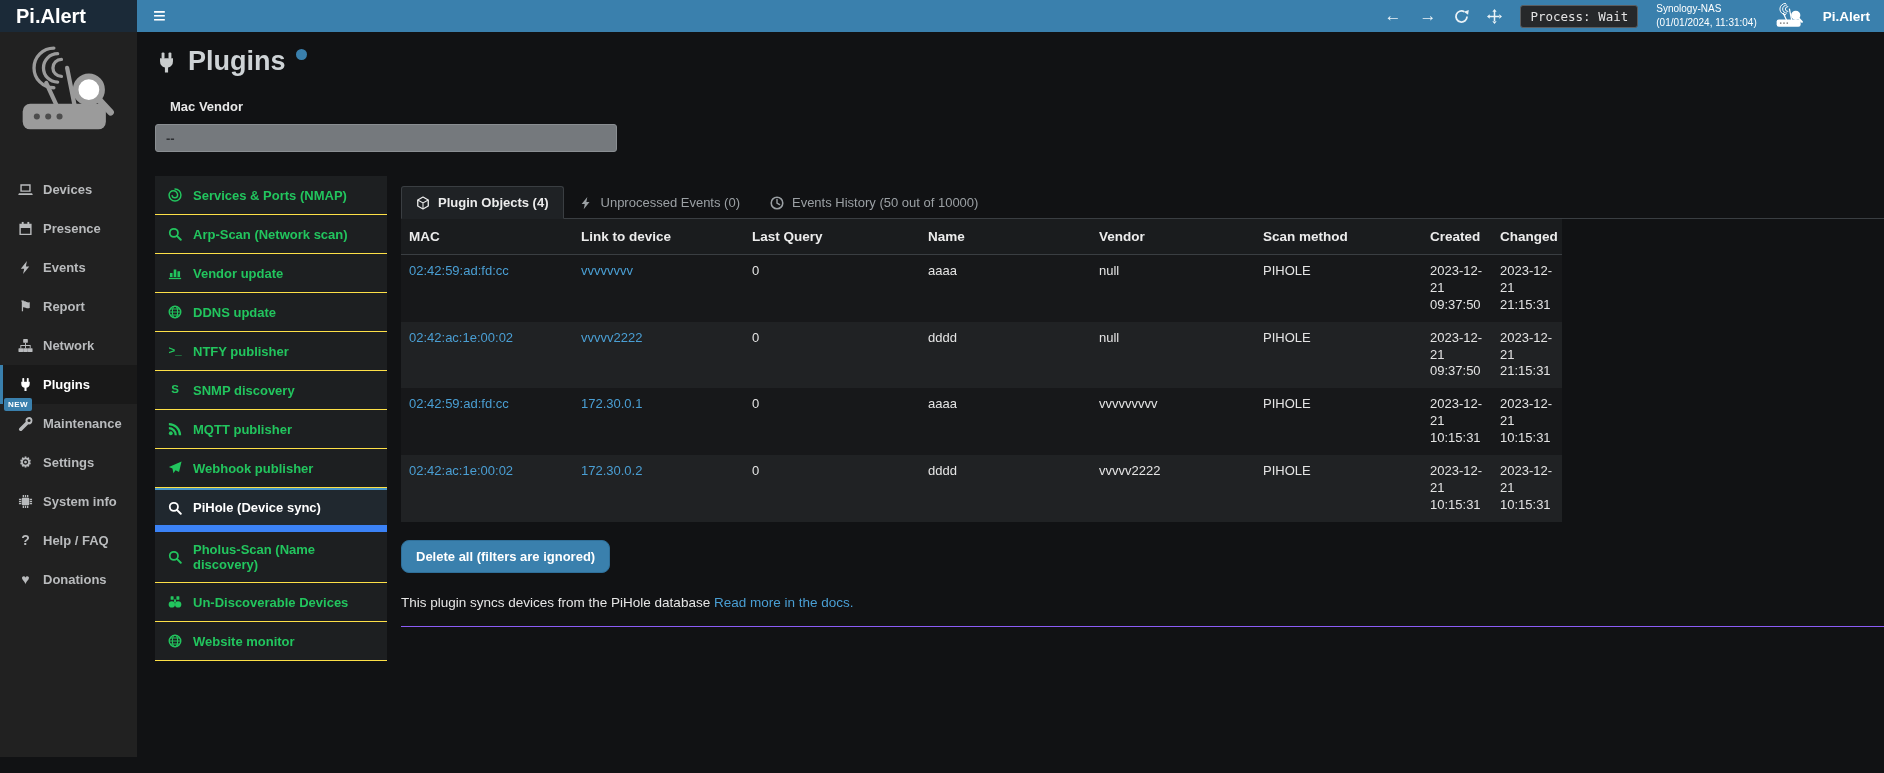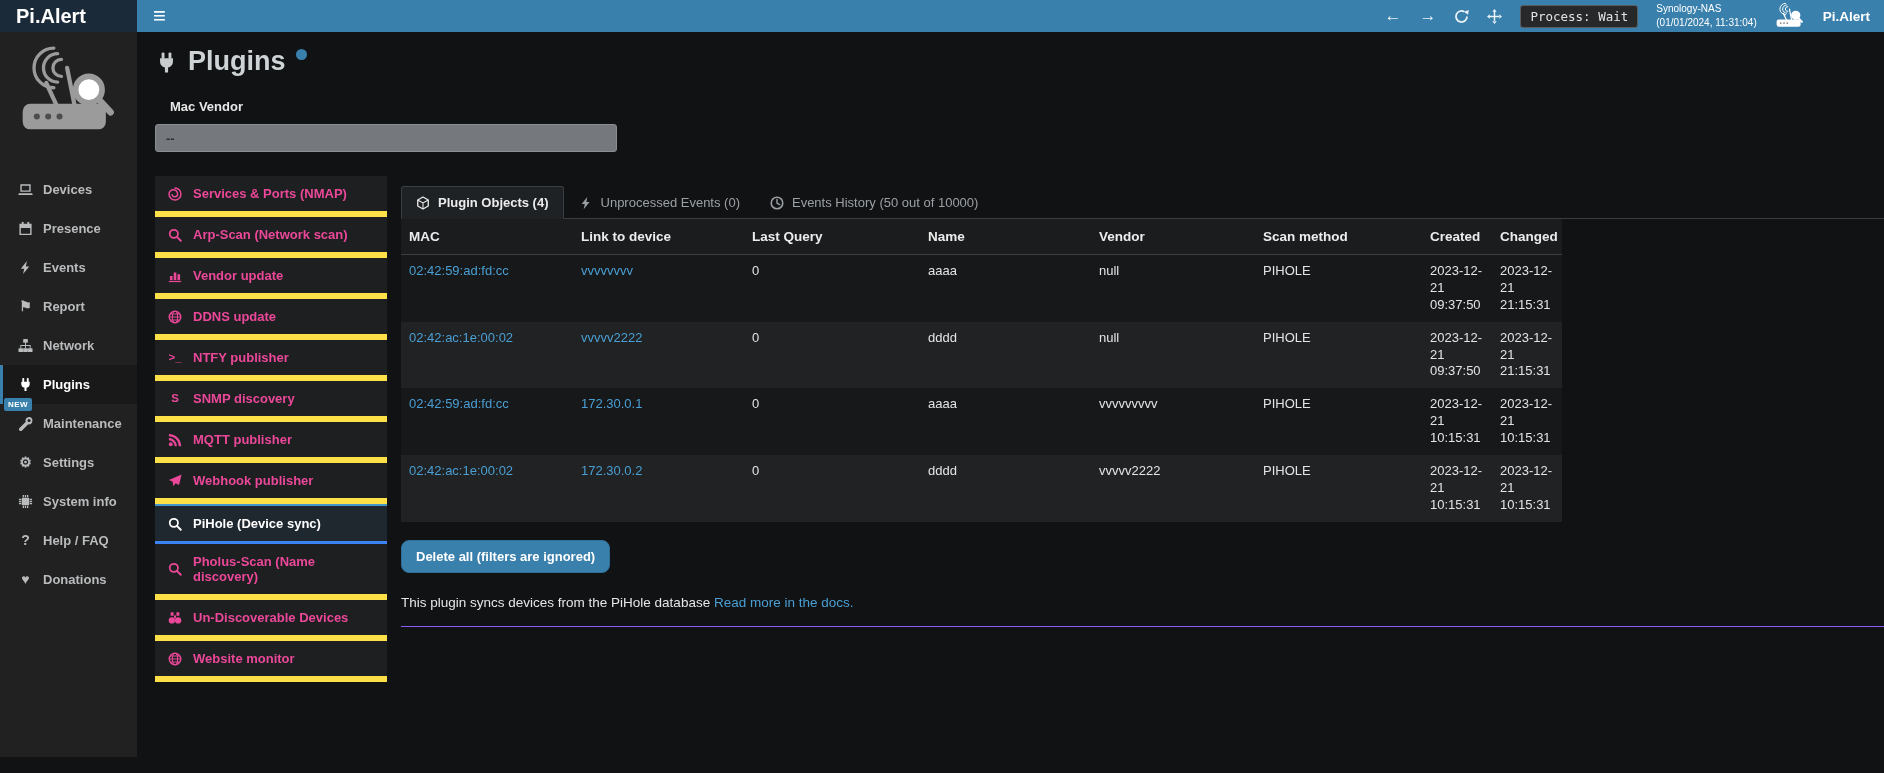--- a/index.html
+++ b/index.html
@@ -41,22 +41,22 @@
   .pt-icon svg{width:23px;height:23px}
   .title-badge{width:11px;height:11px;background:#3a80ad;border-radius:50%;display:inline-block;margin-top:3px;cursor:pointer}
   .mac-filter{margin-top:22px}
   .filter-label{font-size:13px;font-weight:bold;color:#e8e8e8;margin-left:15px}
   .filter-input{display:block;margin-top:10px;width:462px;height:28px;background:#75797d;border:1px solid #8a8e92;border-radius:3px;color:#2e3134;font-size:13px;font-weight:bold;padding:0 10px;font-family:"Liberation Sans",sans-serif}
 
   .content-row{display:flex;gap:14px;margin-top:24px;align-items:flex-start}
 
   
   .plugin-nav{width:232px;flex:none}
-  .pn-item{display:flex;align-items:center;gap:10px;background:#1d1f21;border-bottom:6px solid #fde047;padding:10px 12px;min-height:39px;color:#ec4899;font-size:13px;font-weight:bold;cursor:pointer}
-  .pn-item.active{background:#20282f;color:#fff;border-top:2px solid #4596c8;border-bottom:3px solid #3b82f6}
+  .pn-item{display:flex;align-items:center;gap:10px;background:#1d1f21;border-bottom:1px solid #fde047;padding:10px 12px;min-height:39px;color:#22c55e;font-size:13px;font-weight:bold;cursor:pointer}
+  .pn-item.active{background:#20282f;color:#fff;border-top:2px solid #4596c8;border-bottom:7px solid #3b82f6}
   .pn-icon{width:16px;flex:none;display:flex;justify-content:center;align-items:center;font-size:11.5px;line-height:1;font-weight:bold}
   .pn-icon svg{width:14px;height:14px}
 
   
   .plugin-content{flex:1;min-width:0;margin-top:10px;border-bottom:1px solid #8b5cf6;padding-bottom:16px}
   .tab-bar{display:flex;border-bottom:1px solid #3a3e42}
   .tab{display:flex;align-items:center;gap:8px;padding:8px 14px;font-size:13px;color:#9ba0a4;cursor:pointer;border:1px solid transparent;margin-bottom:-1px;white-space:nowrap}
   .tab.active{background:#1f2225;color:#ececec;border-color:#3a3e42;border-bottom-color:#1f2225;border-radius:3px 3px 0 0;font-weight:bold}
   .tab .tab-icon{display:flex}
   .tab svg{width:14px;height:14px}

